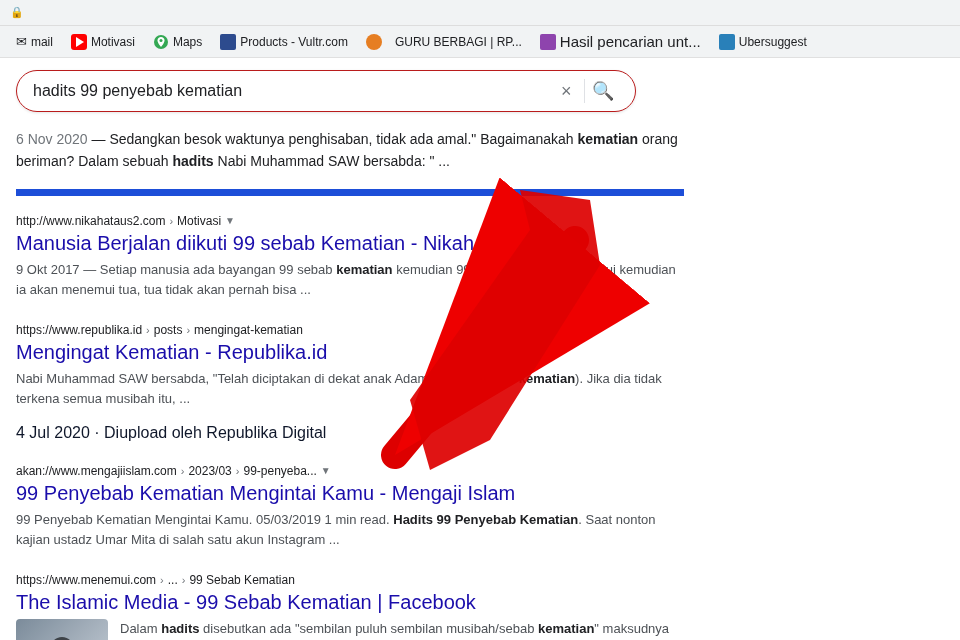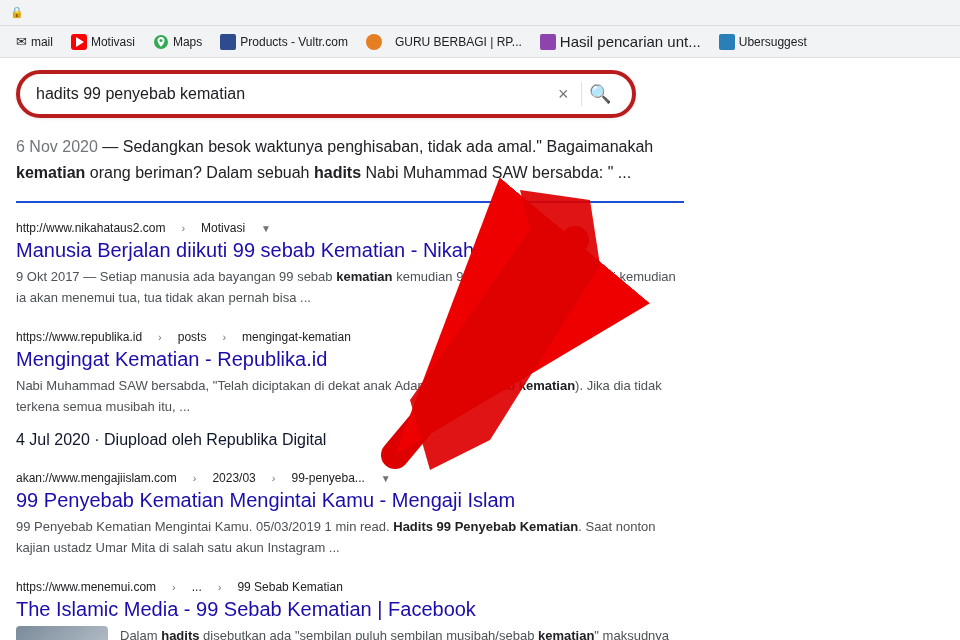--- a/index.html
+++ b/index.html
@@ -104,21 +104,21 @@
     
     .search-bar-container {
       padding: 12px 16px 8px 16px;
       display: flex;
       align-items: center;
       gap: 10px;
     }
     .search-box {
       display: flex;
       align-items: center;
-      border: 4px solid #b91c1c;
+      border: 1px solid #b91c1c;
       border-radius: 24px;
       padding: 8px 16px;
       width: 620px;
       box-shadow: 0 1px 3px rgba(0,0,0,0.1);
     }
     .search-input-text {
       flex: 1;
       font-size: 16px;
       color: #202124;
       border: none;
@@ -146,42 +146,42 @@
     
     .main-content {
       padding: 0 16px;
       max-width: 700px;
     }
 
     
     .top-snippet {
       padding: 8px 0 16px 0;
       color: #202124;
-      font-size: 16px;
+      font-size: 14px;
       line-height: 1.6;
-      border-bottom: 2px solid #1d4ed8;
+      border-bottom: 7px solid #1d4ed8;
       margin-bottom: 4px;
     }
     .top-snippet .date-prefix {
       color: #70757a;
     }
     .top-snippet .bold-word {
       font-weight: bold;
     }
 
     
     .result-item {
       padding: 14px 0 8px 0;
     }
     .result-url {
       font-size: 12px;
       color: #202124;
       display: flex;
       align-items: center;
-      gap: 16px;
+      gap: 4px;
       margin-bottom: 2px;
     }
     .result-url .breadcrumb-arrow {
       color: #70757a;
       font-size: 11px;
     }
     .result-url .dropdown-arrow {
       color: #70757a;
       font-size: 10px;
       cursor: pointer;

